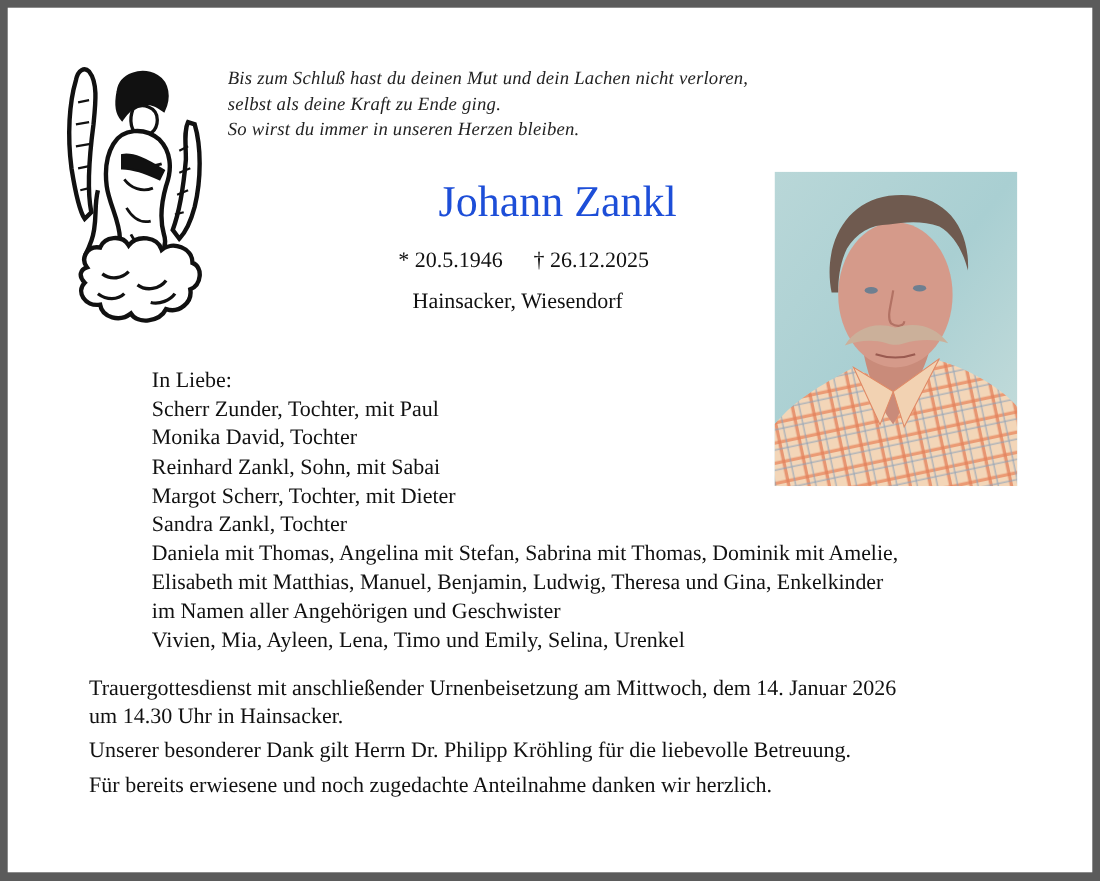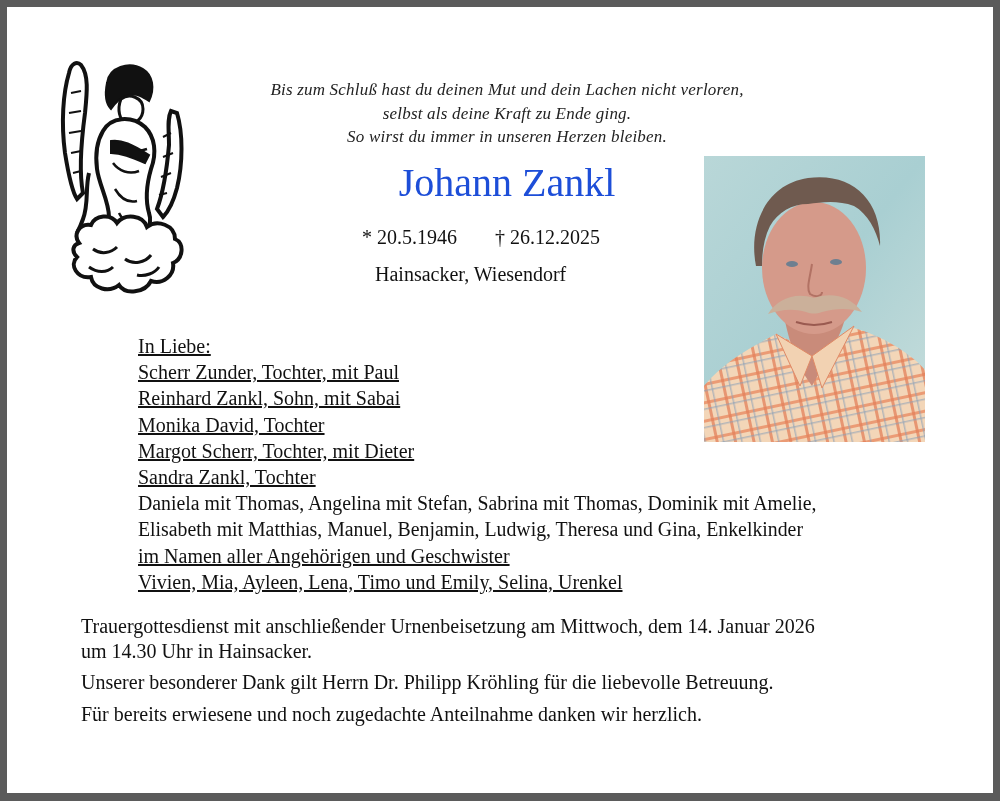--- a/index.html
+++ b/index.html
@@ -1,30 +1,30 @@
 <!DOCTYPE html>
 <html><head>
   <meta charset="utf-8">
   <style>
     html, body { margin:0; padding:0; }
     body { width:1000px; height:801px; background:#5b5b5b; position:relative; overflow:hidden;
            font-family:"Liberation Serif","DejaVu Serif",serif; color:#111; }
     .card { position:absolute; left:7px; top:7px; width:986px; height:786px; background:#fff; }
     .angel { position:absolute; left:52px; top:46px; width:128px; height:246px; }
-    .verse { position:absolute; left:200px; top:52px; width:600px; text-align:center;
-             font-style:italic; font-size:17px; line-height:23.5px; color:#222; letter-spacing:0.2px;margin-top:19px; }
+    .verse { position:absolute; left:200px; top:52px; width:600px; 
+             font-style:italic; font-size:17px; line-height:23.5px; color:#222; letter-spacing:0.2px; }
     .name { position:absolute; left:340px; top:148px; width:320px; text-align:center;
             font-size:40px; line-height:56px; color:#1d4ed8; }
     .dates { position:absolute; left:355px; top:217px; font-size:20px; line-height:26px; white-space:pre; }
     .dates span { display:inline-block; }
-    .death { margin-left:38px; }
+    .death { margin-left:28px; }
     .places { position:absolute; left:333px; top:254px; font-size:20px; line-height:26px;margin-left:35px; }
     .photo { position:absolute; left:697px; top:149px; width:221px; height:286px; overflow:hidden; }
     .family { position:absolute; left:131px; top:326px; font-size:20px; line-height:26.2px; }
-    .family div { white-space:nowrap;text-decoration:underline; }
+    .family div { white-space:nowrap; }
     .family .cond { transform-origin:left center; display:inline-block; }
     .service { position:absolute; left:58px; top:607px; width:900px; font-size:20px; line-height:25px; }
     .service p { margin:0 0 7px 16px; white-space:nowrap; }
     .service p.first { margin-bottom:6px; }
   </style>
 </head>
 <body>
 
 <div class="card">
 
@@ -100,22 +100,22 @@
 
       <path d="M64 158 C74 142 92 136 110 142 C128 136 146 140 158 156 C146 152 132 152 118 156 C112 158 108 158 102 156 C88 152 76 154 64 158 Z" fill="#cbb09a"></path>
 
       <path d="M92 166 C104 170 116 170 128 166" stroke="#9a5a50" stroke-width="2" fill="none"></path>
     </svg>
   </div>
 
   <div class="family">
     <div>In Liebe:</div>
     <div>Scherr Zunder, Tochter, mit Paul</div>
+    <div>Monika David, Tochter</div>
     <div>Reinhard Zankl, Sohn, mit Sabai</div>
-    <div>Monika David, Tochter</div>
     <div>Margot Scherr, Tochter, mit Dieter</div>
     <div>Sandra Zankl, Tochter</div>
     <div><span class="cond" style="transform:scaleX(0.99)">Daniela mit Thomas, Angelina mit Stefan, Sabrina mit Thomas, Dominik mit Amelie,</span></div>
     <div><span class="cond" style="transform:scaleX(0.99)">Elisabeth mit Matthias, Manuel, Benjamin, Ludwig, Theresa und Gina, Enkelkinder</span></div>
     <div>im Namen aller Angehörigen und Geschwister</div>
     <div>Vivien, Mia, Ayleen, Lena, Timo und Emily, Selina, Urenkel</div>
   </div>
 
   <div class="service">
     <p class="first">

